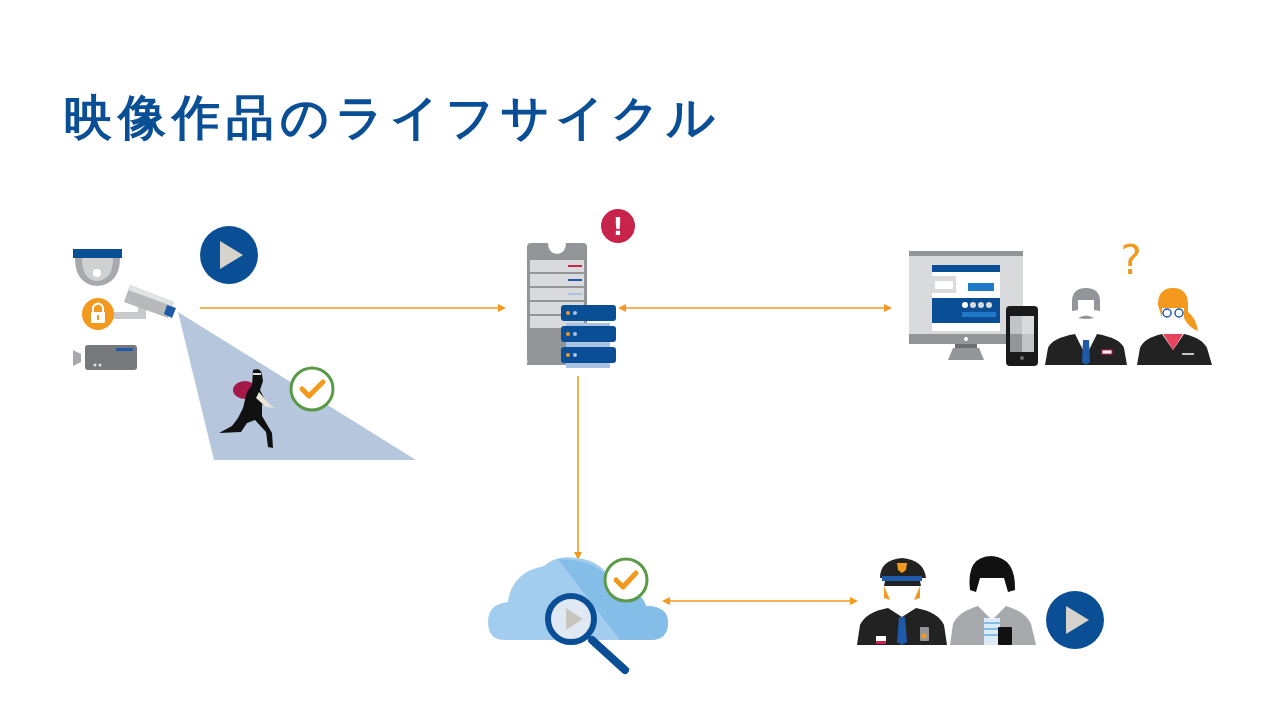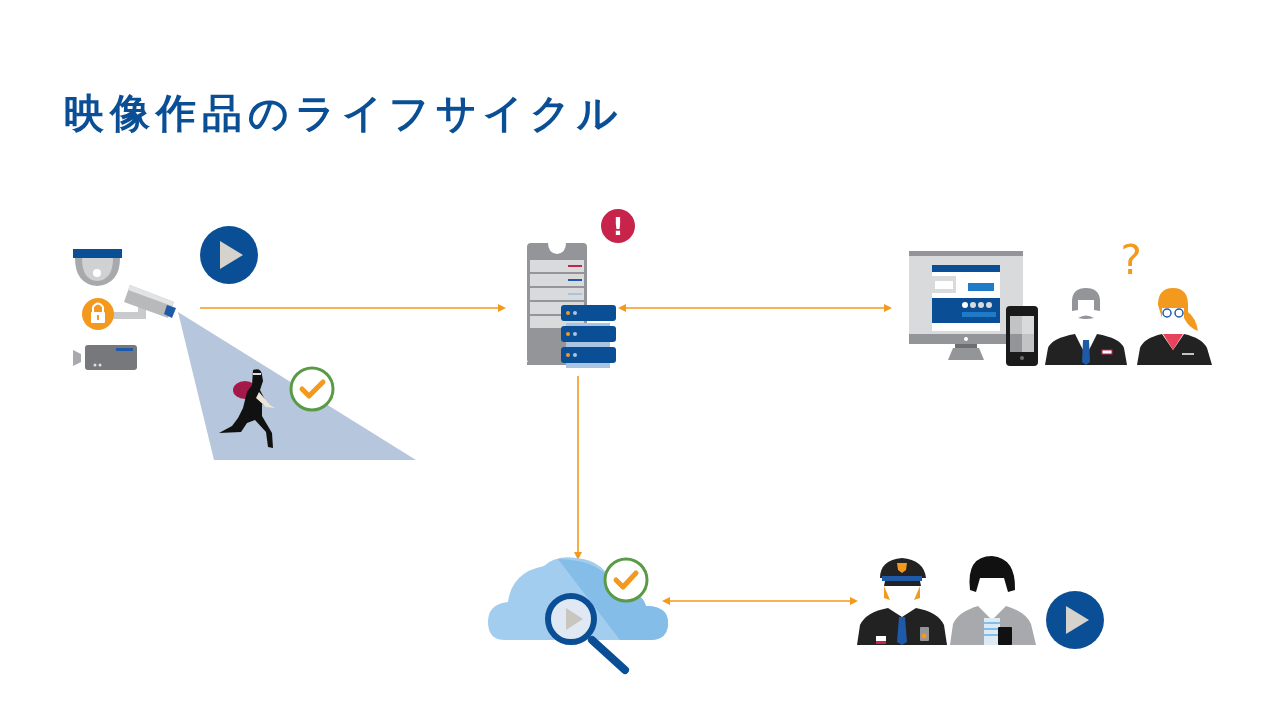--- a/index.html
+++ b/index.html
@@ -1,17 +1,17 @@
 <!DOCTYPE html>
 <html><head>
 <meta charset="utf-8">
 <style>
   html, body { margin:0; padding:0; background:#ffffff; }
   body { width:1280px; height:720px; position:relative; overflow:hidden; font-family:"DejaVu Sans", sans-serif; }
-  .title { position:absolute; left:64px; top:86px; font-size:40px; font-weight:bold; color:#0a4f96; letter-spacing:6px; font-family:"DejaVu Sans", sans-serif; }
+  .title { position:absolute; left:64px; top:86px; font-size:48px; font-weight:bold; color:#0a4f96; letter-spacing:6px; font-family:"DejaVu Sans", sans-serif; }
   svg.stage { position:absolute; left:0; top:0; }
 </style>
 </head>
 <body>
 
 <div class="title">映像作品のライフサイクル</div>
 
 <svg class="stage" width="1280" height="720" viewBox="0 0 1280 720">
   <defs>
     <marker id="ah" markerWidth="8" markerHeight="8" refX="6" refY="4" orient="auto" markerUnits="userSpaceOnUse">

